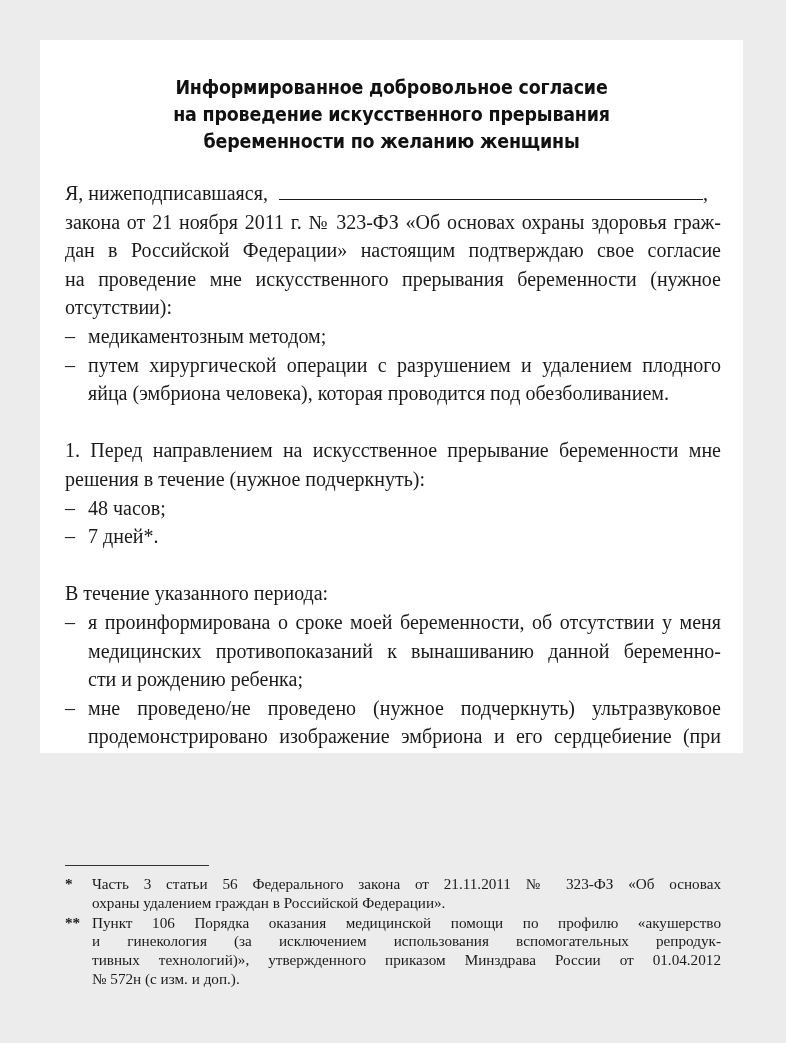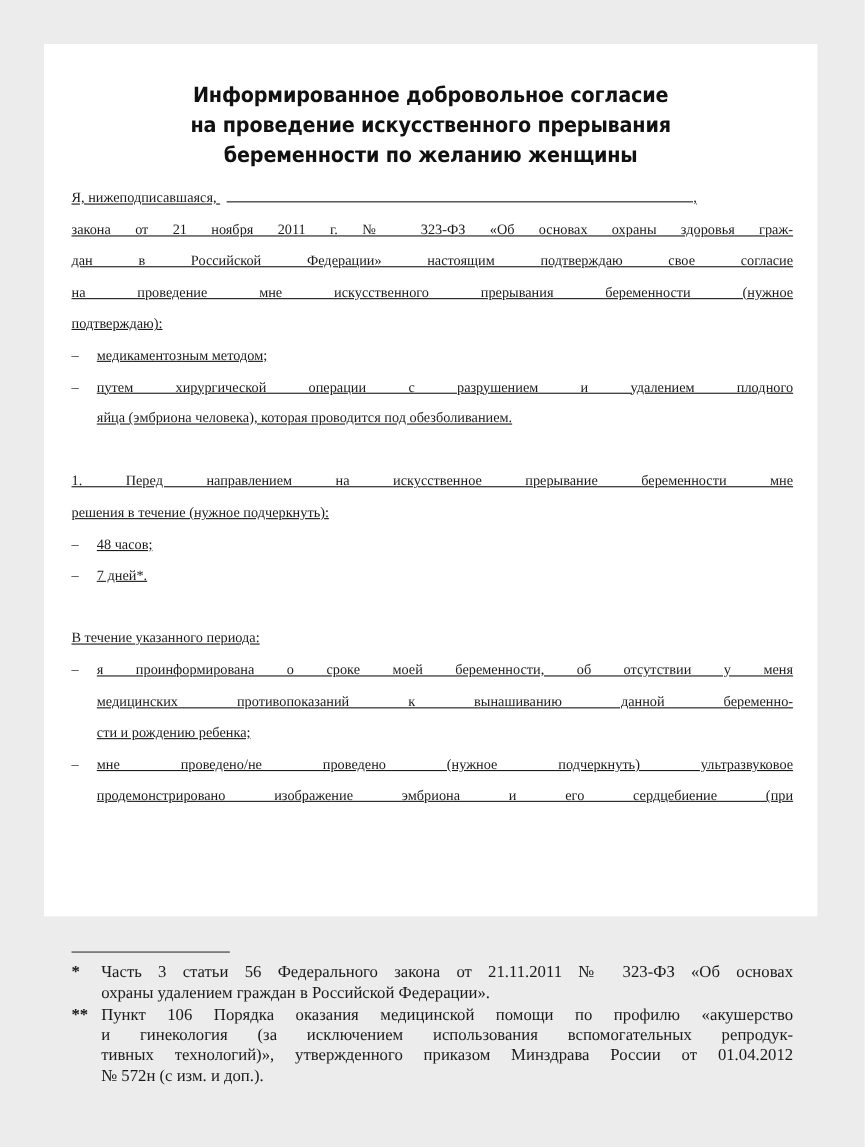--- a/index.html
+++ b/index.html
@@ -7,43 +7,42 @@
       width: 786px; height: 1043px;
       background: #ececec;
       position: relative;
       overflow: hidden;
       font-family: "Liberation Serif", "DejaVu Serif", serif;
       color: #1a1a1a;
     }
     .page {
       position: absolute;
       left: 40px; top: 40px;
-      width: 703px; height: 793px;
+      width: 703px; height: 713px;
       background: #ffffff;
     }
     .title {
       position: absolute;
       left: 0; right: 0; top: 34px;
       text-align: center;
       font-family: "DejaVu Sans", "Liberation Sans", sans-serif;
       font-weight: bold;
       font-size: 19px;
       line-height: 27px;
       letter-spacing: -0.2px;
       color: #111;
       transform: scaleX(0.92);
     }
     .body {
       position: absolute;
-      left: 25px; top: 126px;
+      left: 25px; top: 139px;
       width: 656px;
-      font-size: 13px;
+      font-size: 20px;
       line-height: 28.6px;
       text-align: justify;
-      text-decoration: underline;
     }
     .line { display: block; white-space: nowrap; text-align-last: justify; text-align: justify; }
     .line.last { text-align-last: left; }
     .blank { display: inline-block; border-bottom: 1px solid #1a1a1a; height: 16px; vertical-align: baseline; }
     .item { position: relative; padding-left: 23px; }
     .item .dash { position: absolute; left: 0; top: 0; }
     .gap { height: 28.6px; }
     .rule {
       position: absolute; left: 25px; top: 825px;
       width: 144px; height: 0; border-top: 1px solid #333;
@@ -70,21 +69,21 @@
 
   <div class="body">
 
     <div class="line" style="text-align-last:auto;">
       <span>Я, нижеподписавшаяся,</span>
       <span class="blank" style="width:424px;margin-left:6px;"></span><span>,</span>
     </div>
     <div class="line">закона от 21 ноября 2011 г. № 323-ФЗ «Об основах охраны здоровья граж-</div>
     <div class="line">дан в Российской Федерации» настоящим подтверждаю свое согласие</div>
     <div class="line">на проведение мне искусственного прерывания беременности (нужное</div>
-    <div class="line last">подтверждаю):</div>
+    <div class="line last">отсутствии):</div>
 
     <div class="item">
       <span class="dash">–</span>
       <div class="line last">медикаментозным методом;</div>
     </div>
     <div class="item">
       <span class="dash">–</span>
       <div class="line">путем хирургической операции с разрушением и удалением плодного</div>
       <div class="line last">яйца (эмбриона человека), которая проводится под обезболиванием.</div>
     </div>

